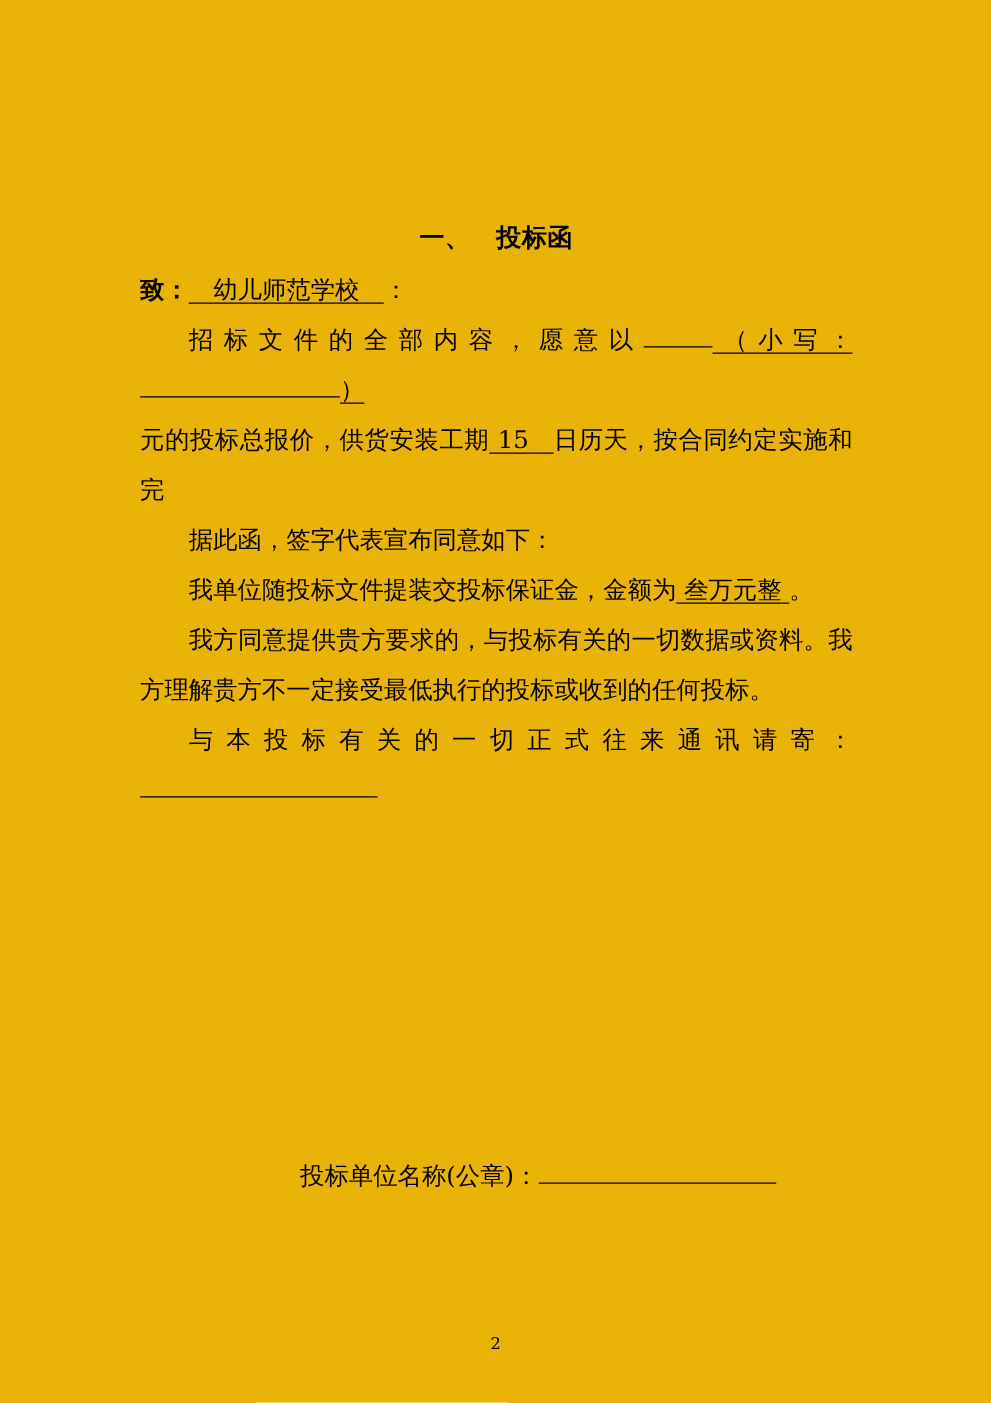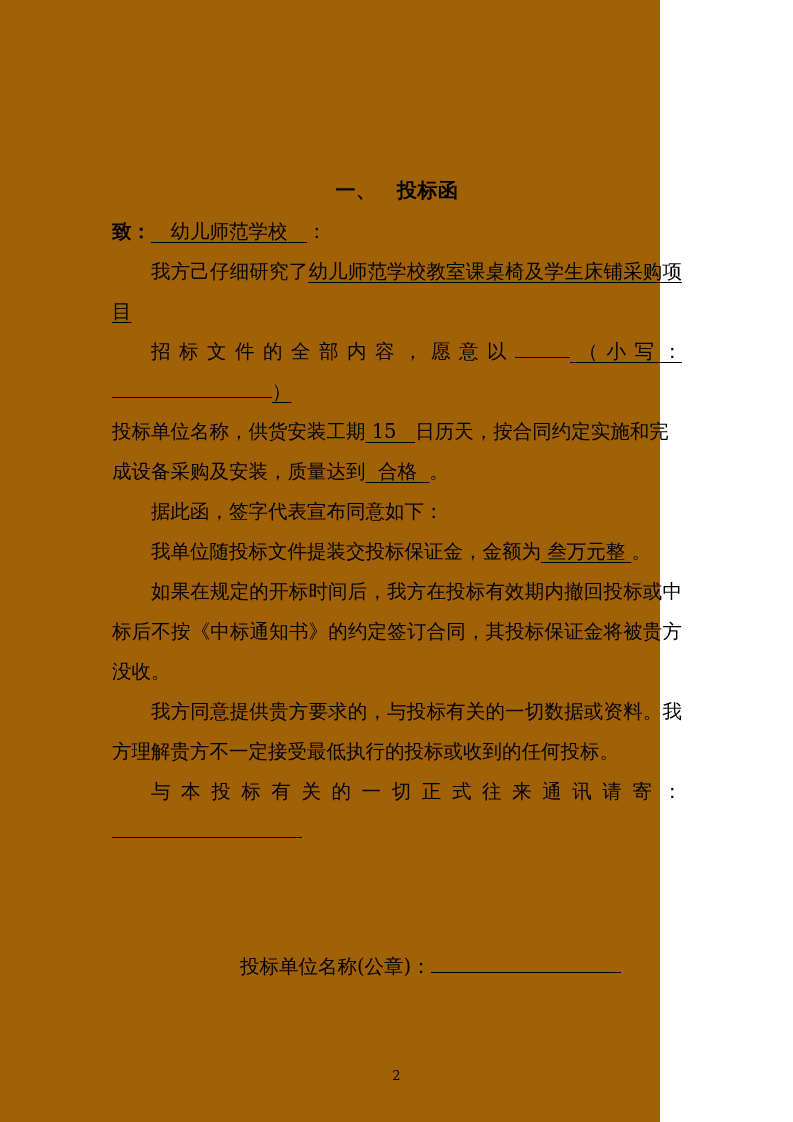--- a/index.html
+++ b/index.html
@@ -14,23 +14,23 @@
     font-family: "DejaVu Serif", "Liberation Serif", serif;
     color: #000000;
     position: relative;
     overflow: hidden;
   }
 
   .page {
     position: absolute;
     left: 0;
     top: 0;
-    width: 660px;
+    width: 793px;
     height: 1122px;
-    background: #a16207;
+    background: #eab308;
   }
 
   
   .doc-body {
     position: absolute;
     left: 112px;
     top: 176px;
     width: 570px;
   }
 
@@ -82,21 +82,21 @@
   
   .line-tail-ul {
     text-decoration: underline;
     text-underline-offset: 4px;
   }
 
   
   .sig-block {
     position: absolute;
     left: 112px;
-    top: 946px;
+    top: 920px;
     width: 570px;
   }
   .sig-line {
     font-size: 19.5px;
     line-height: 42px;
     margin: 0;
     padding-left: 128px;
     white-space: pre;
   }
   .sig-rule {
@@ -123,36 +123,33 @@
 <body>
 
 <div class="page">
 
   <div class="doc-body">
 
     <h1 class="doc-title">一、　投标函</h1>
 
     <p class="para noindent"><span class="bold">致：</span><span class="ul">　<span>幼儿师范学校</span>　</span><span>：</span></p>
 
-    <p class="para indent"><span>我方己仔细研究了</span><span class="ul">幼儿师范学校教室课桌椅及学生床铺采购项目</span></p>
 
     <p class="para indent"><span>招标文件的全部内容，愿意以</span><span class="blank-ul w-55"></span><span class="line-tail-ul"><span>（小写：</span><span class="blank-ul w-160"></span><span>）</span></span></p>
 
-    <p class="para noindent"><span>投标单位名称，供货安装工期</span><span class="ul">&nbsp;<span>15</span>&nbsp;&nbsp;&nbsp;</span><span>日历天，按合同约定实施和完</span></p>
+    <p class="para noindent"><span>元的投标总报价，供货安装工期</span><span class="ul">&nbsp;<span>15</span>&nbsp;&nbsp;&nbsp;</span><span>日历天，按合同约定实施和完</span></p>
 
-    <p class="para noindent"><span>成设备采购及安装，质量达到</span><span class="ul">&nbsp;&nbsp;<span>合格</span>&nbsp;&nbsp;</span><span>。</span></p>
 
 
     <p class="para indent">据此函，签字代表宣布同意如下：</p>
 
     <p class="para indent"><span>我单位随投标文件提装交投标保证金，金额为</span><span class="ul">&nbsp;<span>叁万元整</span>&nbsp;</span><span>。</span></p>
 
 
 
-    <p class="para indent">如果在规定的开标时间后，我方在投标有效期内撤回投标或中标后不按《中标通知书》的约定签订合同，其投标保证金将被贵方没收。</p>
 
     <p class="para indent">我方同意提供贵方要求的，与投标有关的一切数据或资料。我方理解贵方不一定接受最低执行的投标或收到的任何投标。</p>
 
     <p class="para indent"><span>与本投标有关的一切正式往来通讯请寄：</span><span class="blank-ul" style="width:190px"></span></p>
 
   </div>
 
   <div class="sig-block">
     <p class="sig-line"><span>投标单位名称(公章)：</span><span class="sig-rule sig-rule-long"></span></p>
   </div>

